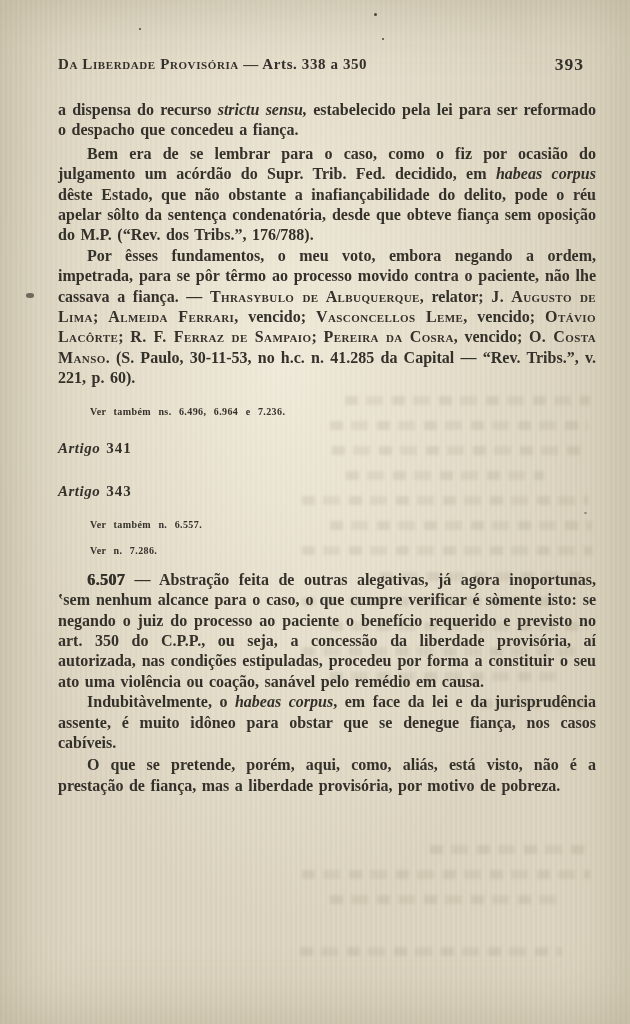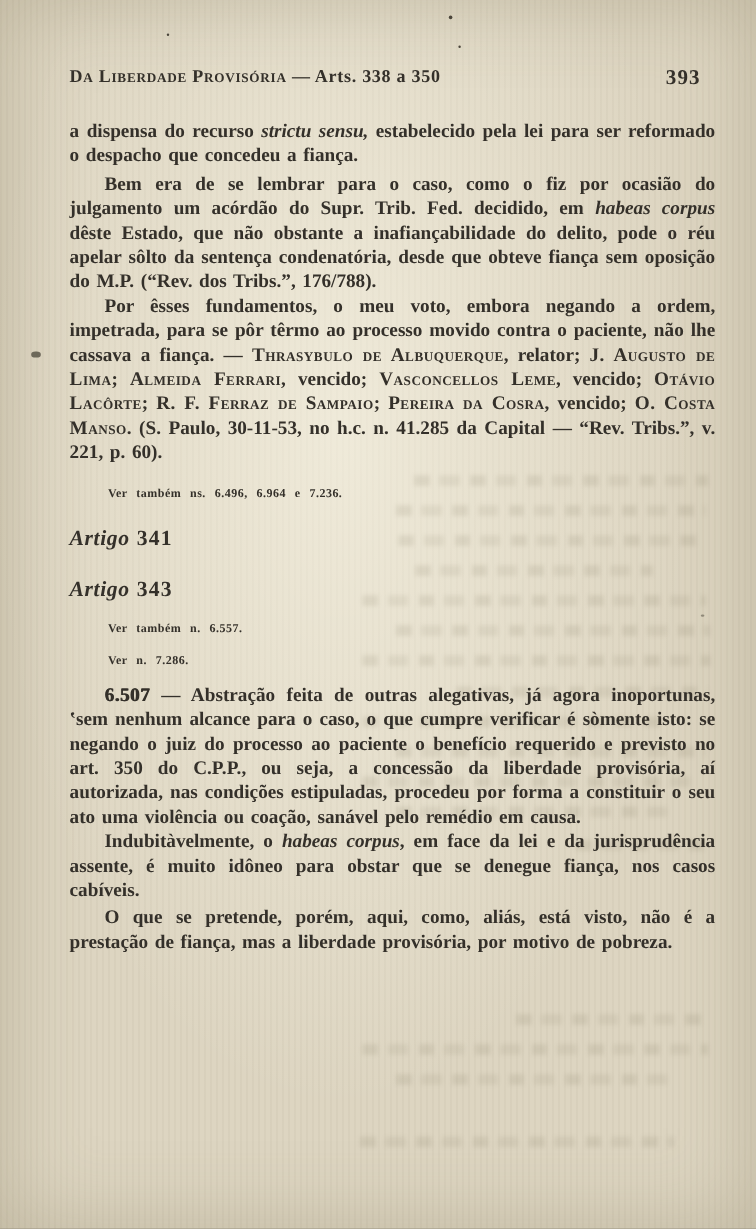--- a/index.html
+++ b/index.html
@@ -53,21 +53,21 @@
     padding-left:32px;
     font-size:10px;
     line-height:16px;
     font-weight:bold;
     word-spacing:4.5px;
     letter-spacing:.4px;
   }
   
   .artigo{
     margin:0;
-    font-size:18px;
+    font-size:15px;
     line-height:24px;
     font-weight:bold;
   }
   .artigo .word{font-style:italic;letter-spacing:.5px;}
   .artigo .num{font-style:normal;padding-left:6px;letter-spacing:1px;}
   
   .mt-note1{margin-top:15px;}
   .mt-h341{margin-top:16px;}
   .mt-note2{margin-top:20px;}
   .mt-h343{margin-top:19px;}

